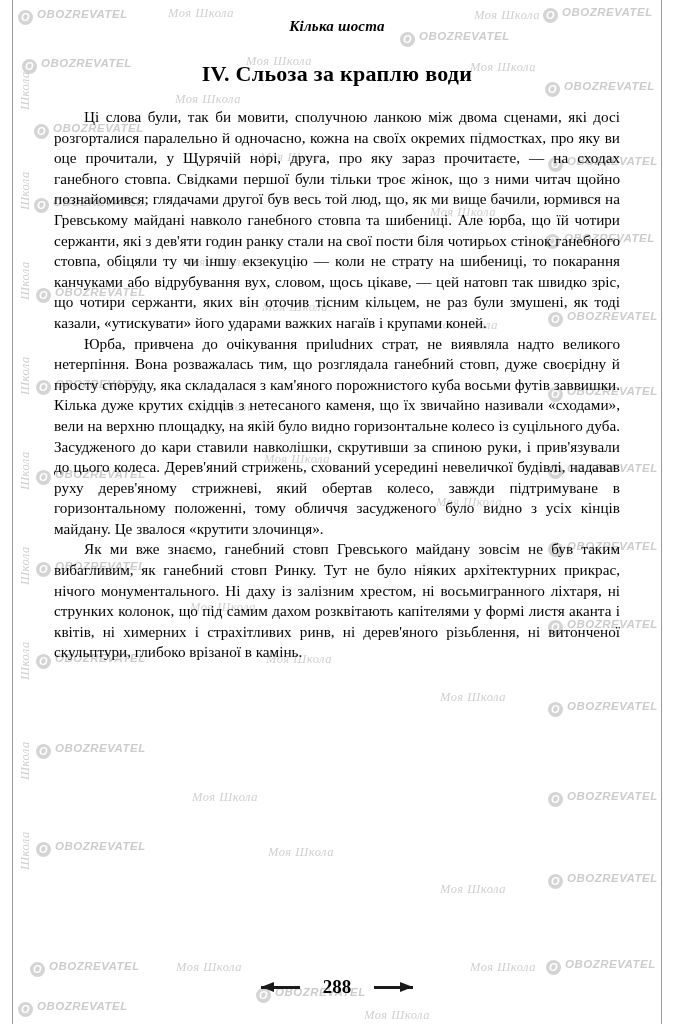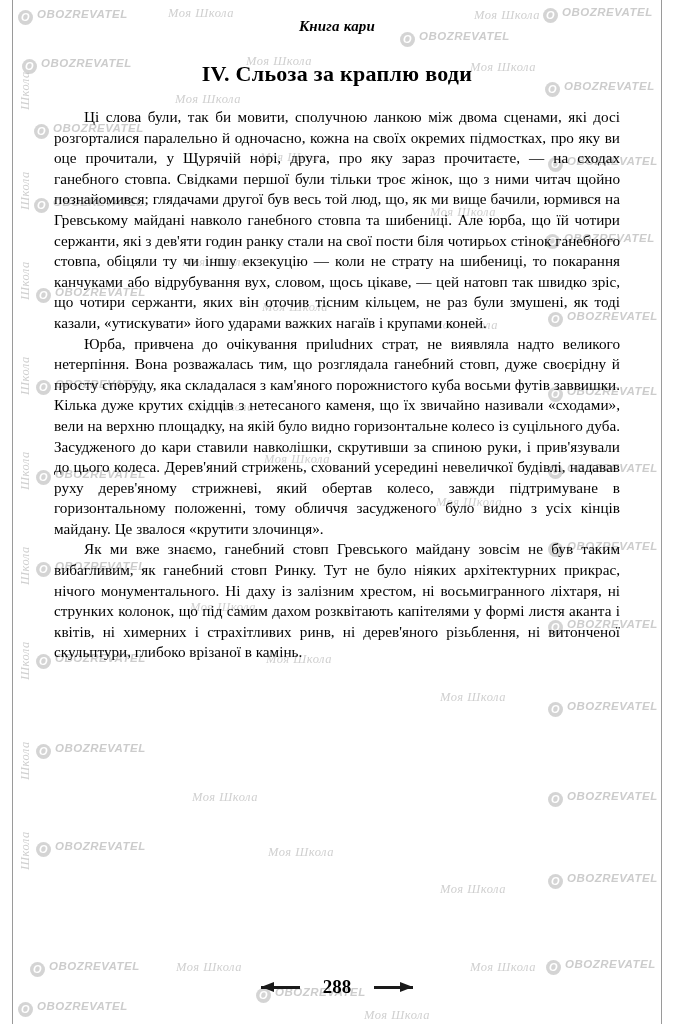--- a/index.html
+++ b/index.html
@@ -231,21 +231,21 @@
     <div class="wm obozrevatel" style="left:30px; top:960px;"><span class="glyph">O</span><span>OBOZREVATEL</span></div>
     <div class="wm school" style="left:176px; top:960px;"><span>Моя Школа</span></div>
     <div class="wm obozrevatel" style="left:256px; top:986px;"><span class="glyph">O</span><span>OBOZREVATEL</span></div>
     <div class="wm school" style="left:364px; top:1008px;"><span>Моя Школа</span></div>
     <div class="wm school" style="left:470px; top:960px;"><span>Моя Школа</span></div>
     <div class="wm obozrevatel" style="left:546px; top:958px;"><span class="glyph">O</span><span>OBOZREVATEL</span></div>
     <div class="wm obozrevatel" style="left:18px; top:1000px;"><span class="glyph">O</span><span>OBOZREVATEL</span></div>
   </div>
 
   <div id="content">
-    <div class="running-title">Книга кари</div>
+    <div class="running-title">Кілька шоста</div>
     <h1 class="chapter-title">IV. Сльоза за краплю води</h1>
 
     <div class="body-text">
       <p>Ці слова були, так би мовити, сполучною ланкою між двома сценами, які досі розгорталися паралельно й одночасно, кожна на своїх окремих підмостках, про яку ви оце прочитали, у Щурячій норі, друга, про яку зараз прочитаєте, — на сходах ганебного стовпа. Свідками першої були тільки троє жінок, що з ними читач щойно познайомився; глядачами другої був весь той люд, що, як ми вище бачили, юрмився на Гревському майдані навколо ганебного стовпа та шибениці. Але юрба, що їй чотири сержанти, які з дев'яти годин ранку стали на свої пости біля чотирьох стінок ганебного стовпа, обіцяли ту чи іншу екзекуцію — коли не страту на шибениці, то покарання канчуками або відрубування вух, словом, щось цікаве, — цей натовп так швидко зріс, що чотири сержанти, яких він оточив тісним кільцем, не раз були змушені, як тоді казали, «утискувати» його ударами важких нагаїв і крупами коней.</p>
       <p>Юрба, привчена до очікування приludних страт, не виявляла надто великого нетерпіння. Вона розважалась тим, що розглядала ганебний стовп, дуже своєрідну й просту споруду, яка складалася з кам'яного порожнистого куба восьми футів заввишки. Кілька дуже крутих східців з нетесаного каменя, що їх звичайно називали «сходами», вели на верхню площадку, на якій було видно горизонтальне колесо із суцільного дуба. Засудженого до кари ставили навколішки, скрутивши за спиною руки, і прив'язували до цього колеса. Дерев'яний стрижень, схований усередині невеличкої будівлі, надавав руху дерев'яному стрижневі, який обертав колесо, завжди підтримуване в горизонтальному положенні, тому обличчя засудженого було видно з усіх кінців майдану. Це звалося «крутити злочинця».</p>
       <p>Як ми вже знаємо, ганебний стовп Гревського майдану зовсім не був таким вибагливим, як ганебний стовп Ринку. Тут не було ніяких архітектурних прикрас, нічого монументального. Ні даху із залізним хрестом, ні восьмигранного ліхтаря, ні струнких колонок, що під самим дахом розквітають капітелями у формі листя аканта і квітів, ні химерних і страхітливих ринв, ні дерев'яного різьблення, ні витонченої скульптури, глибоко врізаної в камінь.</p>
     </div>
   </div>
 
   <div id="footer">

